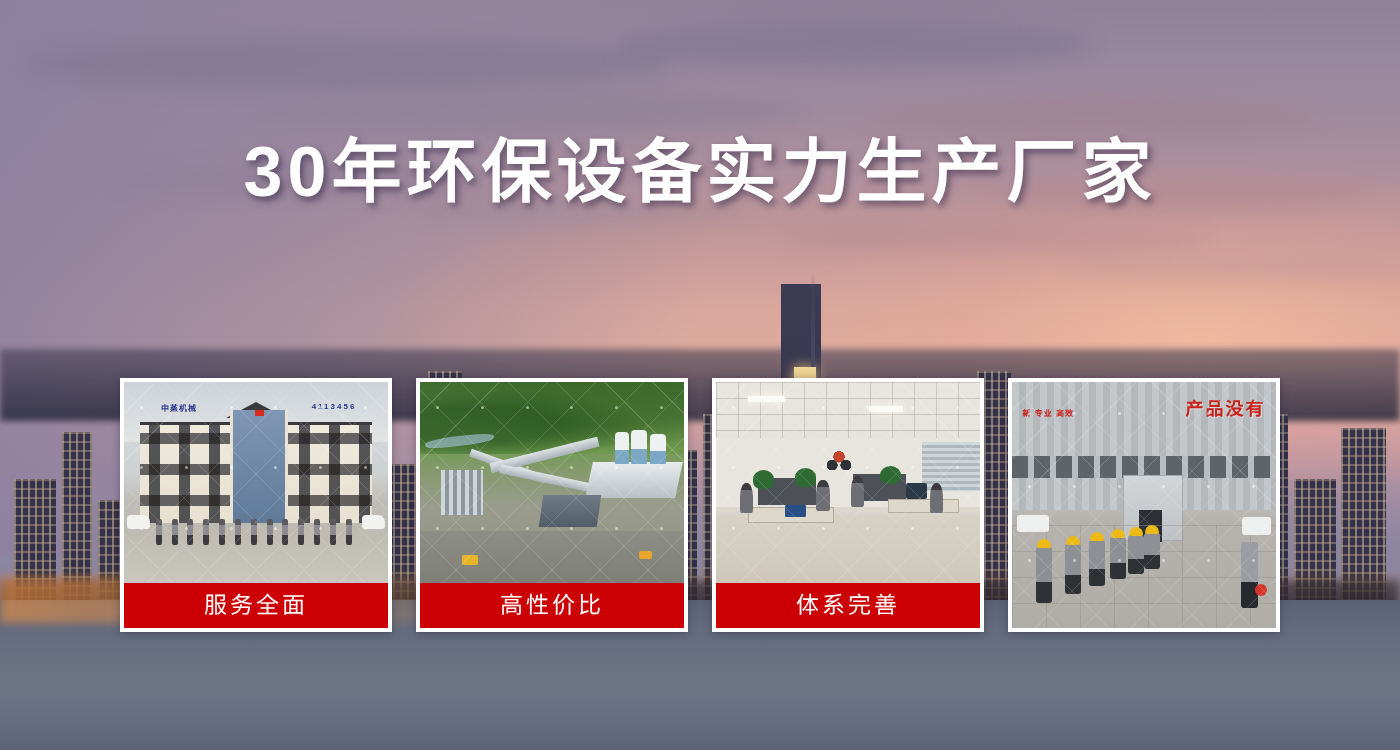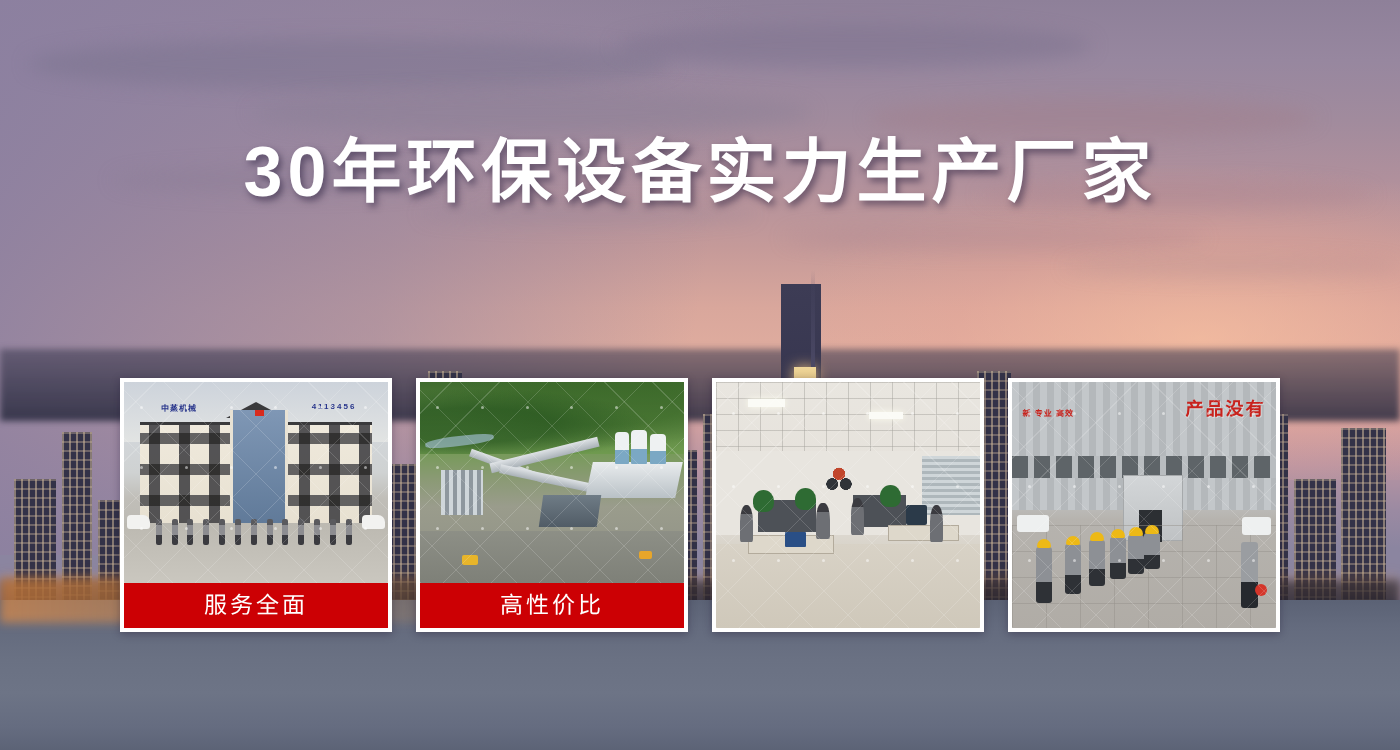--- a/index.html
+++ b/index.html
@@ -493,20 +493,21 @@
             <span class="wm-dot" style="left: 74%; top: 42%;"></span>
             <span class="wm-dot" style="left: 91%; top: 42%;"></span>
             <span class="wm-dot" style="left: 6%; top: 72%;"></span>
             <span class="wm-dot" style="left: 23%; top: 72%;"></span>
             <span class="wm-dot" style="left: 40%; top: 72%;"></span>
             <span class="wm-dot" style="left: 57%; top: 72%;"></span>
             <span class="wm-dot" style="left: 74%; top: 72%;"></span>
             <span class="wm-dot" style="left: 91%; top: 72%;"></span>
           </div>
       </div>
+      <div class="card-cap">体系完善</div>
     </div>
 
     <div class="card">
       <div class="card-photo p4">
         <div class="facade"></div>
         <div class="slogan">产品没有</div>
         <div class="slogan-s">新 专业 高效</div>
         <div class="winrow"></div>
         <div class="bigdoor"></div>
         <div class="smalldoor"></div>

